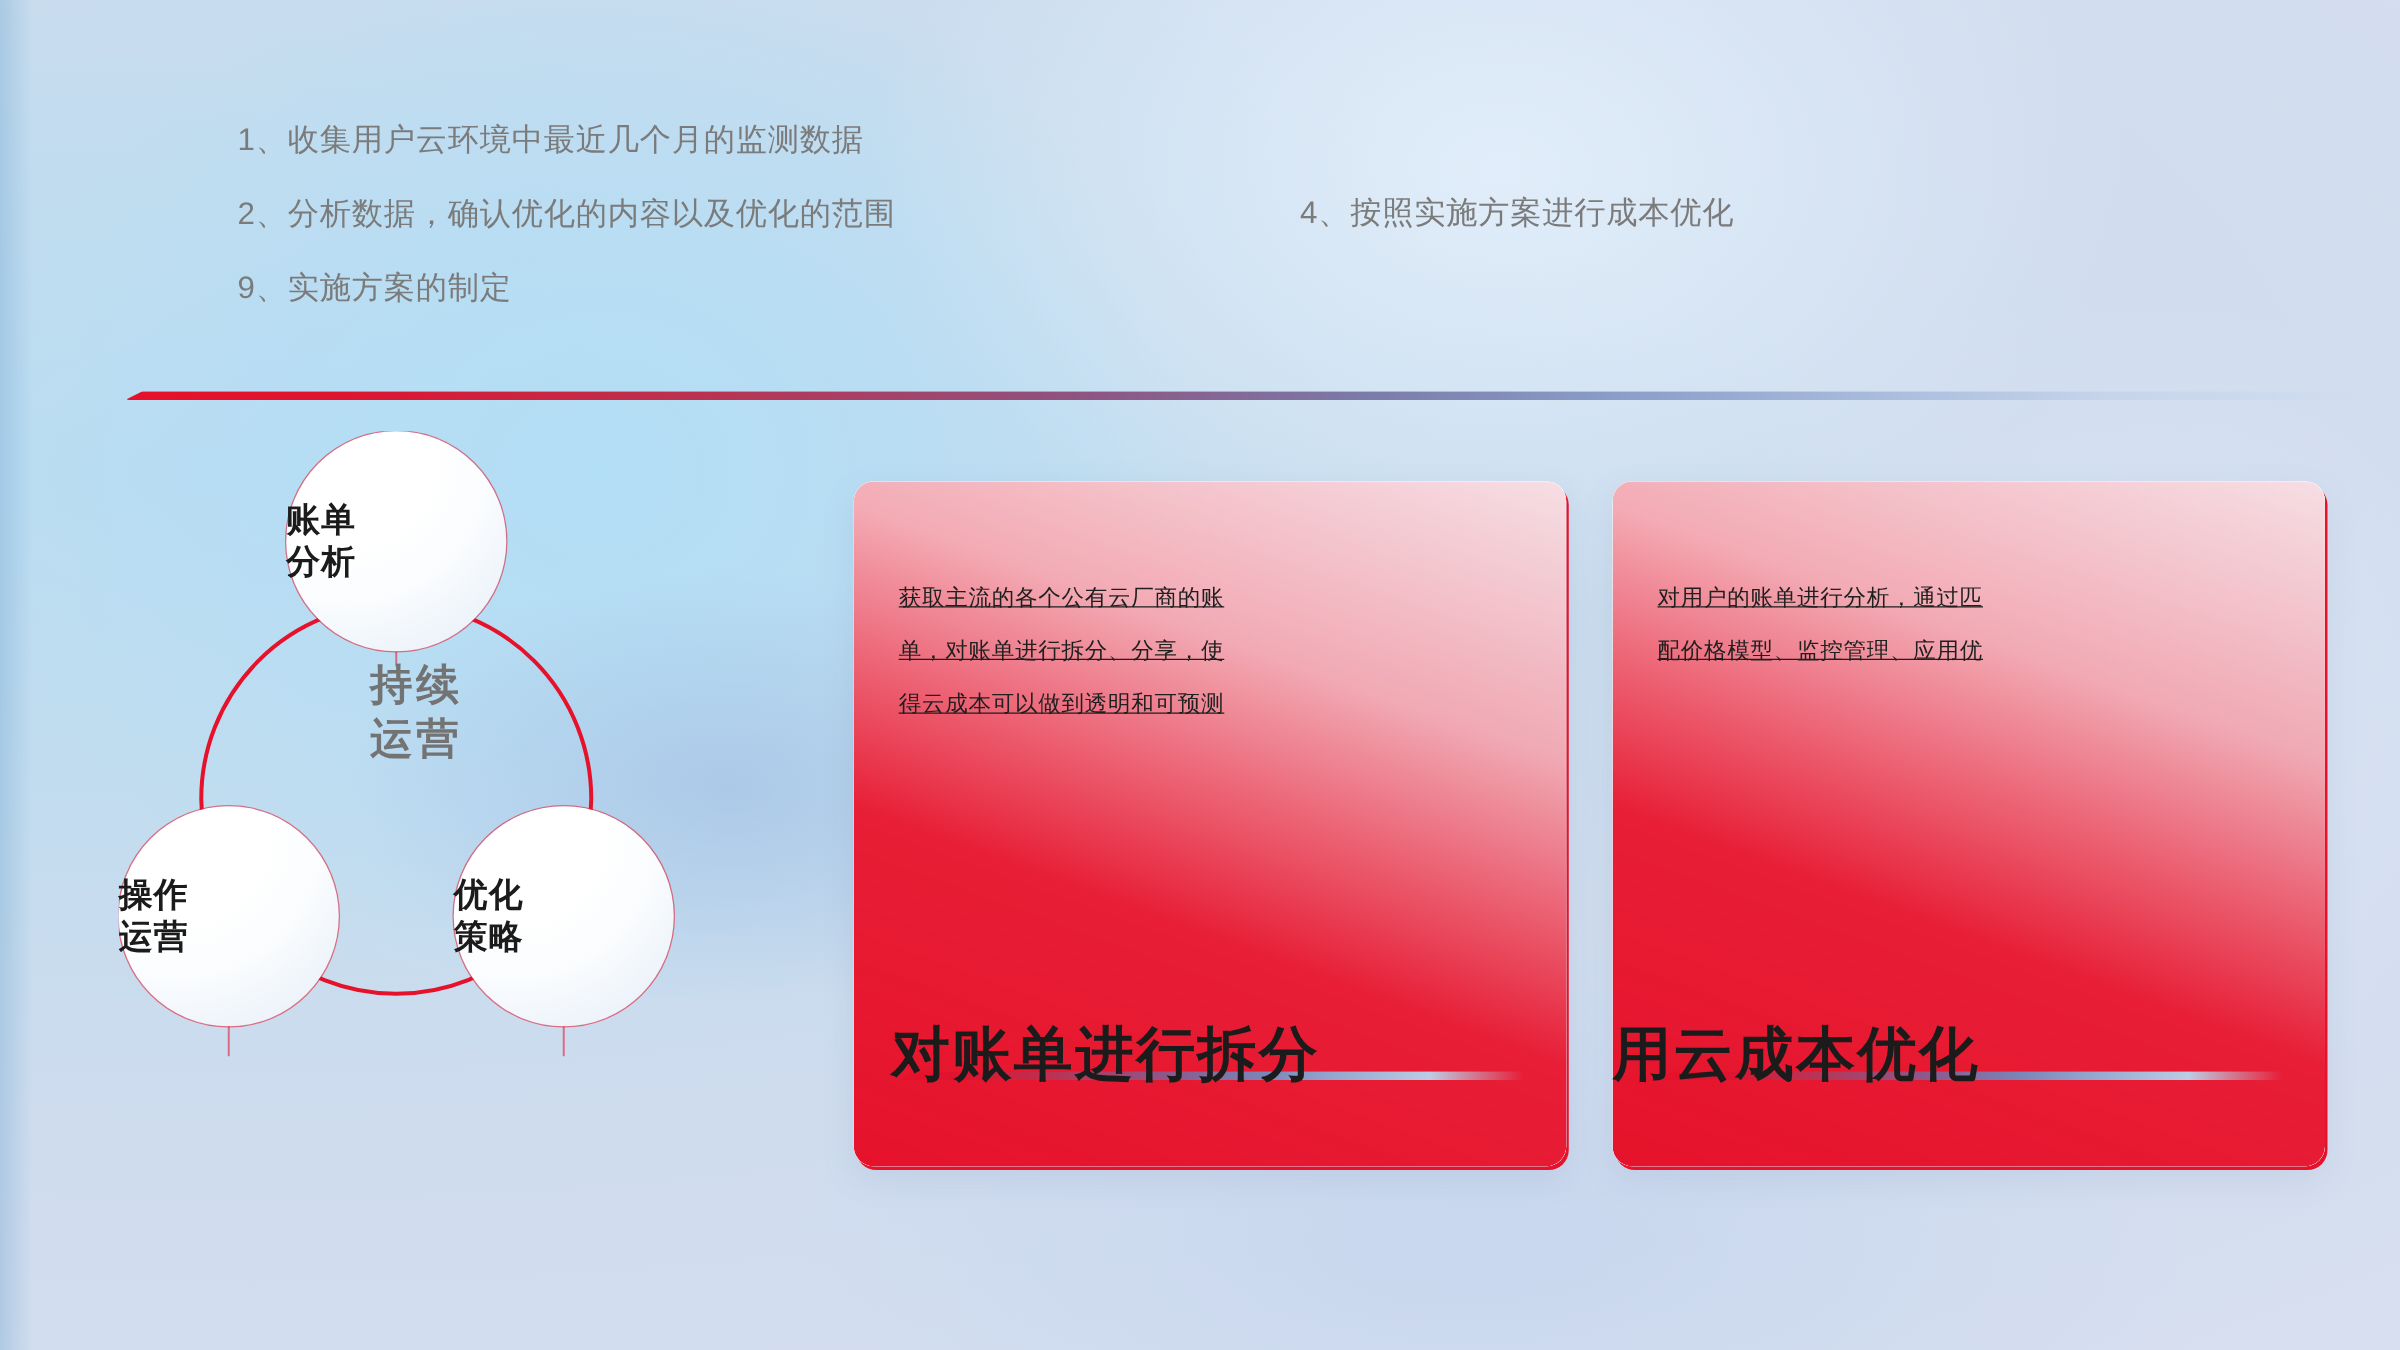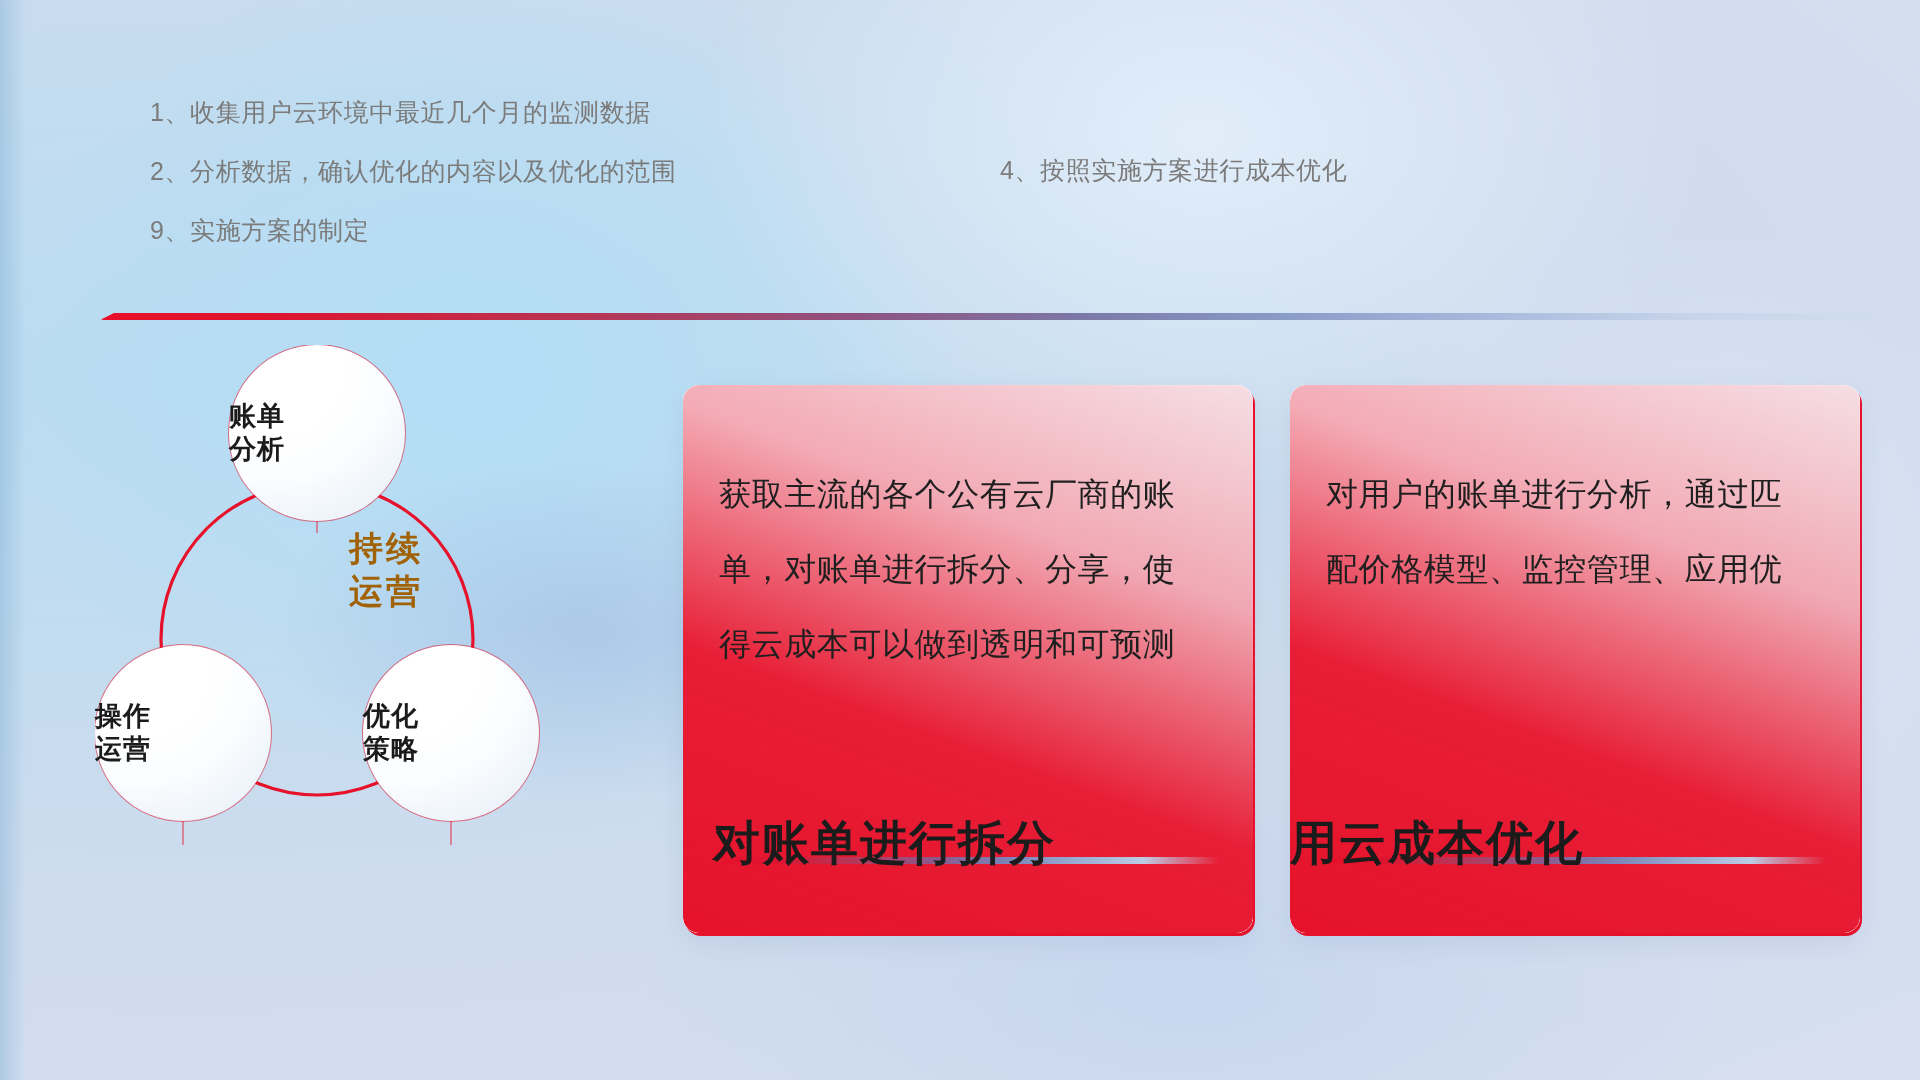--- a/index.html
+++ b/index.html
@@ -48,20 +48,21 @@
   }
 
   
   .bullets{
     position:absolute; z-index:6;
     color:#7b7b7b;
     font-size:25px;
     line-height:1.0;
     letter-spacing:.6px;
     white-space:nowrap;
+    margin-left:40px;
   }
   #bullets-left{ left:150px; top:100px; }
   #bullets-right{ left:1000px; top:158px; }
   .bullets .line{ margin-bottom:34px; }
   .bullets .line:last-child{ margin-bottom:0; }
 
   
   #top-divider{
     position:absolute; z-index:6;
     left:100px; top:313px; width:1800px; height:7px;
@@ -82,21 +83,21 @@
       radial-gradient(115% 115% at 26% 12%, #ffffff 0%, #ffffff 34%, #fafcfe 58%, #eef4fa 80%, #e3edf7 100%);
     display:flex; flex-direction:column; align-items:flex-start; justify-content:center;
     color:#1b1b1b; font-weight:bold; font-size:27px; line-height:1.22;
     text-align:center; letter-spacing:1px;
   }
   #node-top{ left:134px; top:0px;  width:176px; height:176px; }
   #node-bl { left:0px;   top:300px; width:176px; height:176px; }
   #node-br { left:268px; top:300px; width:176px; height:176px; }
   #center-label{
     position:absolute; left:148px; top:182px; width:180px;
-    text-align:right; color:#a16207; font-weight:bold;
+    text-align:center; color:#737373; font-weight:bold;
     font-size:34px; line-height:1.25; letter-spacing:3px;
   }
 
   
   .card{
     position:absolute; top:385px; width:570px; height:548px;
     z-index:6;
     border-radius:16px;
     background:linear-gradient(150deg,#fbfdff 0%,#f8fbfe 40%,#f4f8fc 72%,#eff5fb 100%);
     box-shadow:
@@ -109,21 +110,21 @@
   #card-2{ left:1290px; }
   .card-ring{
     position:absolute; inset:0; border-radius:16px; pointer-events:none;
     border:2px solid transparent;
     background:
       linear-gradient(#0000,#0000) padding-box,
       linear-gradient(200deg, rgba(230,18,43,.12) 0%, rgba(230,18,43,.35) 30%, rgba(230,18,43,.95) 62%, #e6122b 100%) border-box;
   }
   .card-body{ position:absolute; left:36px; right:30px; top:72px; }
   .card-desc{
-    color:#1f1f1f; font-size:32px; line-height:2.35; letter-spacing:.6px;
+    color:#1f1f1f; font-size:18px; line-height:2.35; letter-spacing:.6px;text-decoration:underline;
   }
   .card-rule{
     position:absolute; left:36px; top:478px; width:500px; height:7px;
     background:linear-gradient(90deg,
         #e8102a 0%, #dd1530 12%, #b23a5e 28%, #8a5b8e 44%,
         #7b85b8 58%, #9aaed2 72%, #bccce4 85%, rgba(205,216,233,0) 100%);
     border-radius:4px 0 0 4px;
     clip-path:polygon(12px 0,100% 0,100% 100%,0 100%);
   }
   #card-1 .card-rule{ top:472px; }

